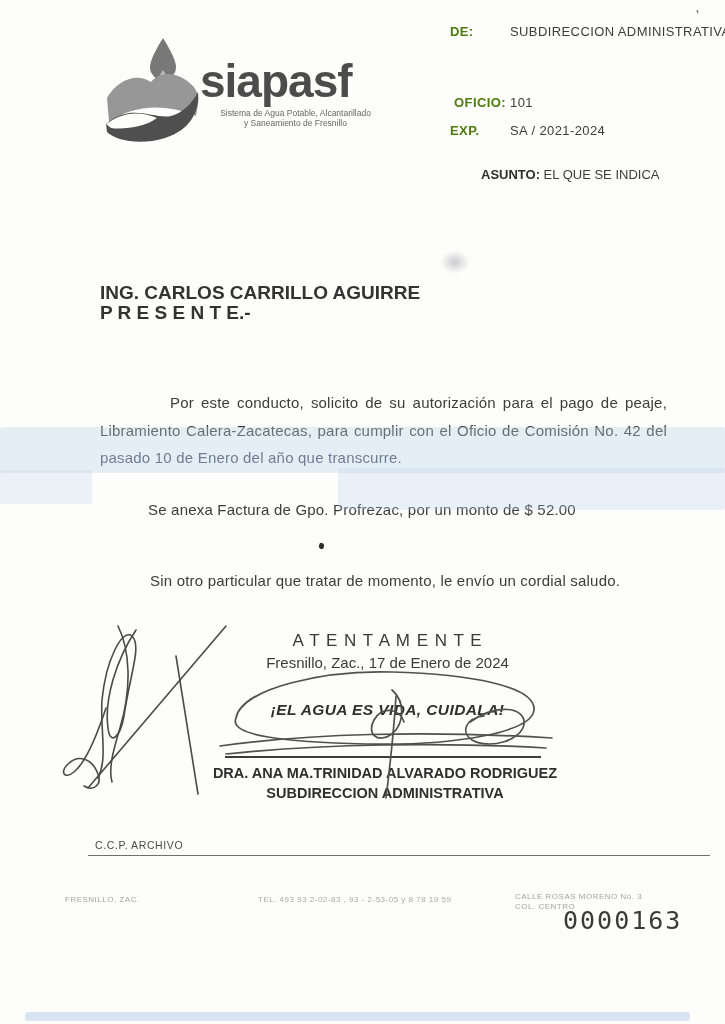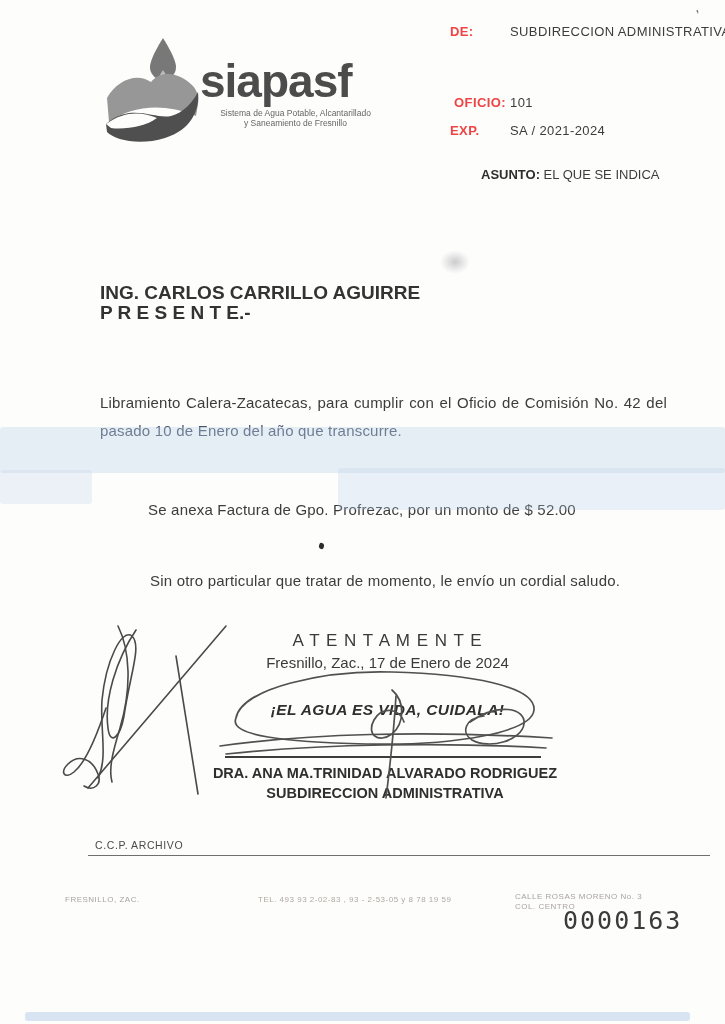--- a/index.html
+++ b/index.html
@@ -5,21 +5,21 @@
   * { margin:0; padding:0; box-sizing:border-box; }
   html,body { background:#9a9a9a; }
   .page {
     position:relative; width:725px; height:1024px; margin:0 auto;
     background:#fdfdfc; overflow:hidden;
     font-family:"Liberation Sans", sans-serif; color:#3a3a3a;
   }
 
   
   .hdr-row { position:absolute; left:450px; font-size:13px; letter-spacing:.4px; white-space:nowrap; }
-  .hdr-row .lbl { display:inline-block; width:56px; font-weight:bold; color:#ef4444; }
+  .hdr-row .lbl { display:inline-block; width:56px; font-weight:bold; color:#4d7c0f; }
   .hdr-row .val { color:#3c3c3c; }
   .hdr-de     { top:24px; }
   .hdr-para   { top:59px; }
   .hdr-oficio { top:95px;text-align:right; }
   .hdr-exp    { top:123px; }
   .asunto { position:absolute; left:481px; top:167px; font-size:13px; white-space:nowrap; }
   .asunto .lbl { font-weight:bold; color:#2e2e2e; }
   .asunto .val { color:#3c3c3c; }
   .corner-mark { position:absolute; left:694px; top:0px; font-size:13px; color:#555; transform:rotate(-20deg); }
 
@@ -121,20 +121,21 @@
     <span class="lbl">ASUNTO:</span>
     <span class="val">EL QUE SE INDICA</span>
   </div>
 
   <div class="recipient">
     <div>ING. CARLOS CARRILLO AGUIRRE</div>
     <div>P R E S E N T E.-</div>
   </div>
 
   <div class="body-block">
+    <div class="jline first">Por este conducto, solicito de su autorización para el pago de peaje,</div>
     <div class="jline">Libramiento Calera-Zacatecas, para cumplir con el Oficio de Comisión No. 42 del</div>
     <div class="lline">pasado 10 de Enero del año que transcurre.</div>
   </div>
   <div class="anexa">Se anexa  Factura de Gpo. Profrezac,  por un monto de $ 52.00</div>
   <div class="ink-dot"></div>
   <div class="sinotro">Sin otro particular que tratar de momento, le envío un cordial saludo.</div>
 
   <div class="closing">
     <div class="atent">A T E N T A M E N T E</div>
     <div class="placedate">Fresnillo, Zac., 17 de Enero de 2024</div>

